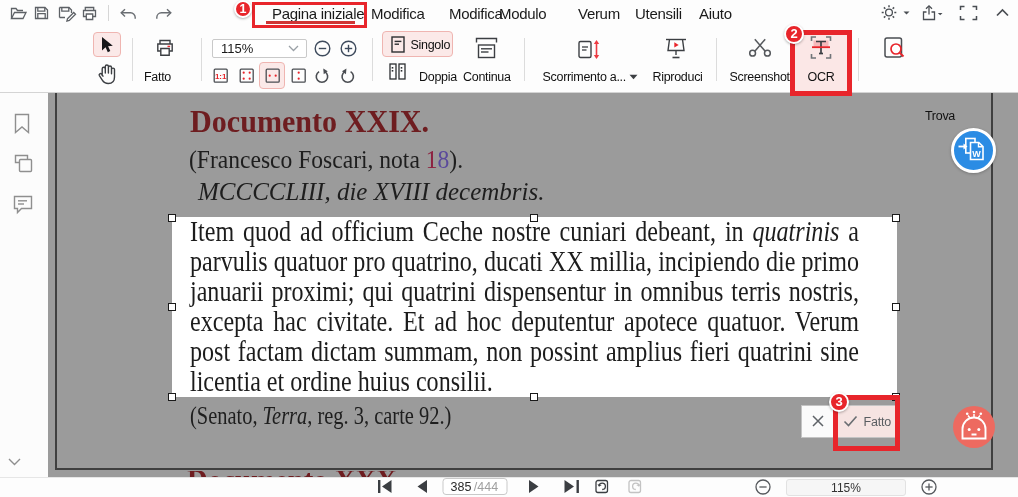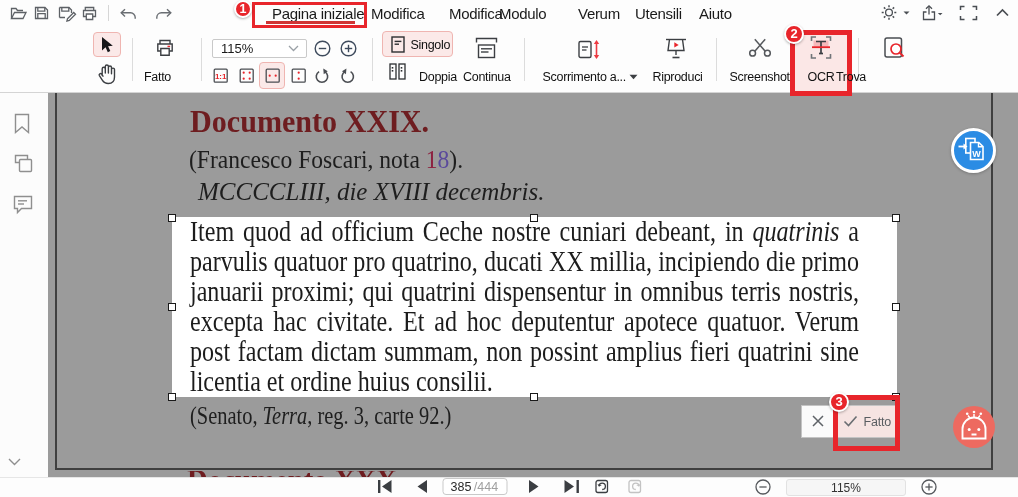--- a/index.html
+++ b/index.html
@@ -254,21 +254,21 @@
 <div class="tlabel" style="left:807.5px;">OCR</div>
 <div class="redbox" style="left:790px;top:30px;width:62px;height:66px;border-width:5px;"></div>
 <div class="redcircle" style="left:784px;top:24px;width:20px;height:20px;font-size:13px;line-height:16px;">2</div>
 <div class="sep-v" style="left:858px;top:38px;height:43px;"></div>
 
 <svg class="abs" style="left:884px;top:37px;" width="22" height="22" viewBox="0 0 22 22">
   <rect x="1" y="1" width="16.5" height="19" rx="2" fill="none" stroke="#4a4d52" stroke-width="1.5"></rect>
   <circle cx="12" cy="12" r="5" fill="#fff" stroke="#e8252b" stroke-width="1.7"></circle>
   <line x1="15.6" y1="15.6" x2="19.5" y2="19.5" stroke="#e8252b" stroke-width="1.9"></line>
 </svg>
-<div class="tlabel" style="left:836px;">Trova</div>
+<div class="tlabel" style="left:925px;margin-top:39px;">Trova</div>
 
 <div class="abs serif" id="h1doc">Documento XXIX.</div>
 <div class="abs serif" id="h2doc">(Francesco Foscari, nota <span style="color:#8d2340">1</span><span style="color:#5b4a9b">8</span>).</div>
 <div class="abs serif" id="h3doc">MCCCCLIII, die XVIII decembris.</div>
 <div class="abs" id="selbox"></div>
 <div class="abs serif" id="seltext">
   <div class="jline">Item quod ad officium Ceche nostre cuniari debeant, in <i>quatrinis</i> a</div>
   <div class="jline">parvulis quatuor pro quatrino, ducati XX millia, incipiendo die primo</div>
   <div class="jline">januarii proximi; qui quatrini dispensentur in omnibus terris nostris,</div>
   <div class="jline">excepta hac civitate. Et ad hoc deputentur apotece quatuor. Verum</div>

